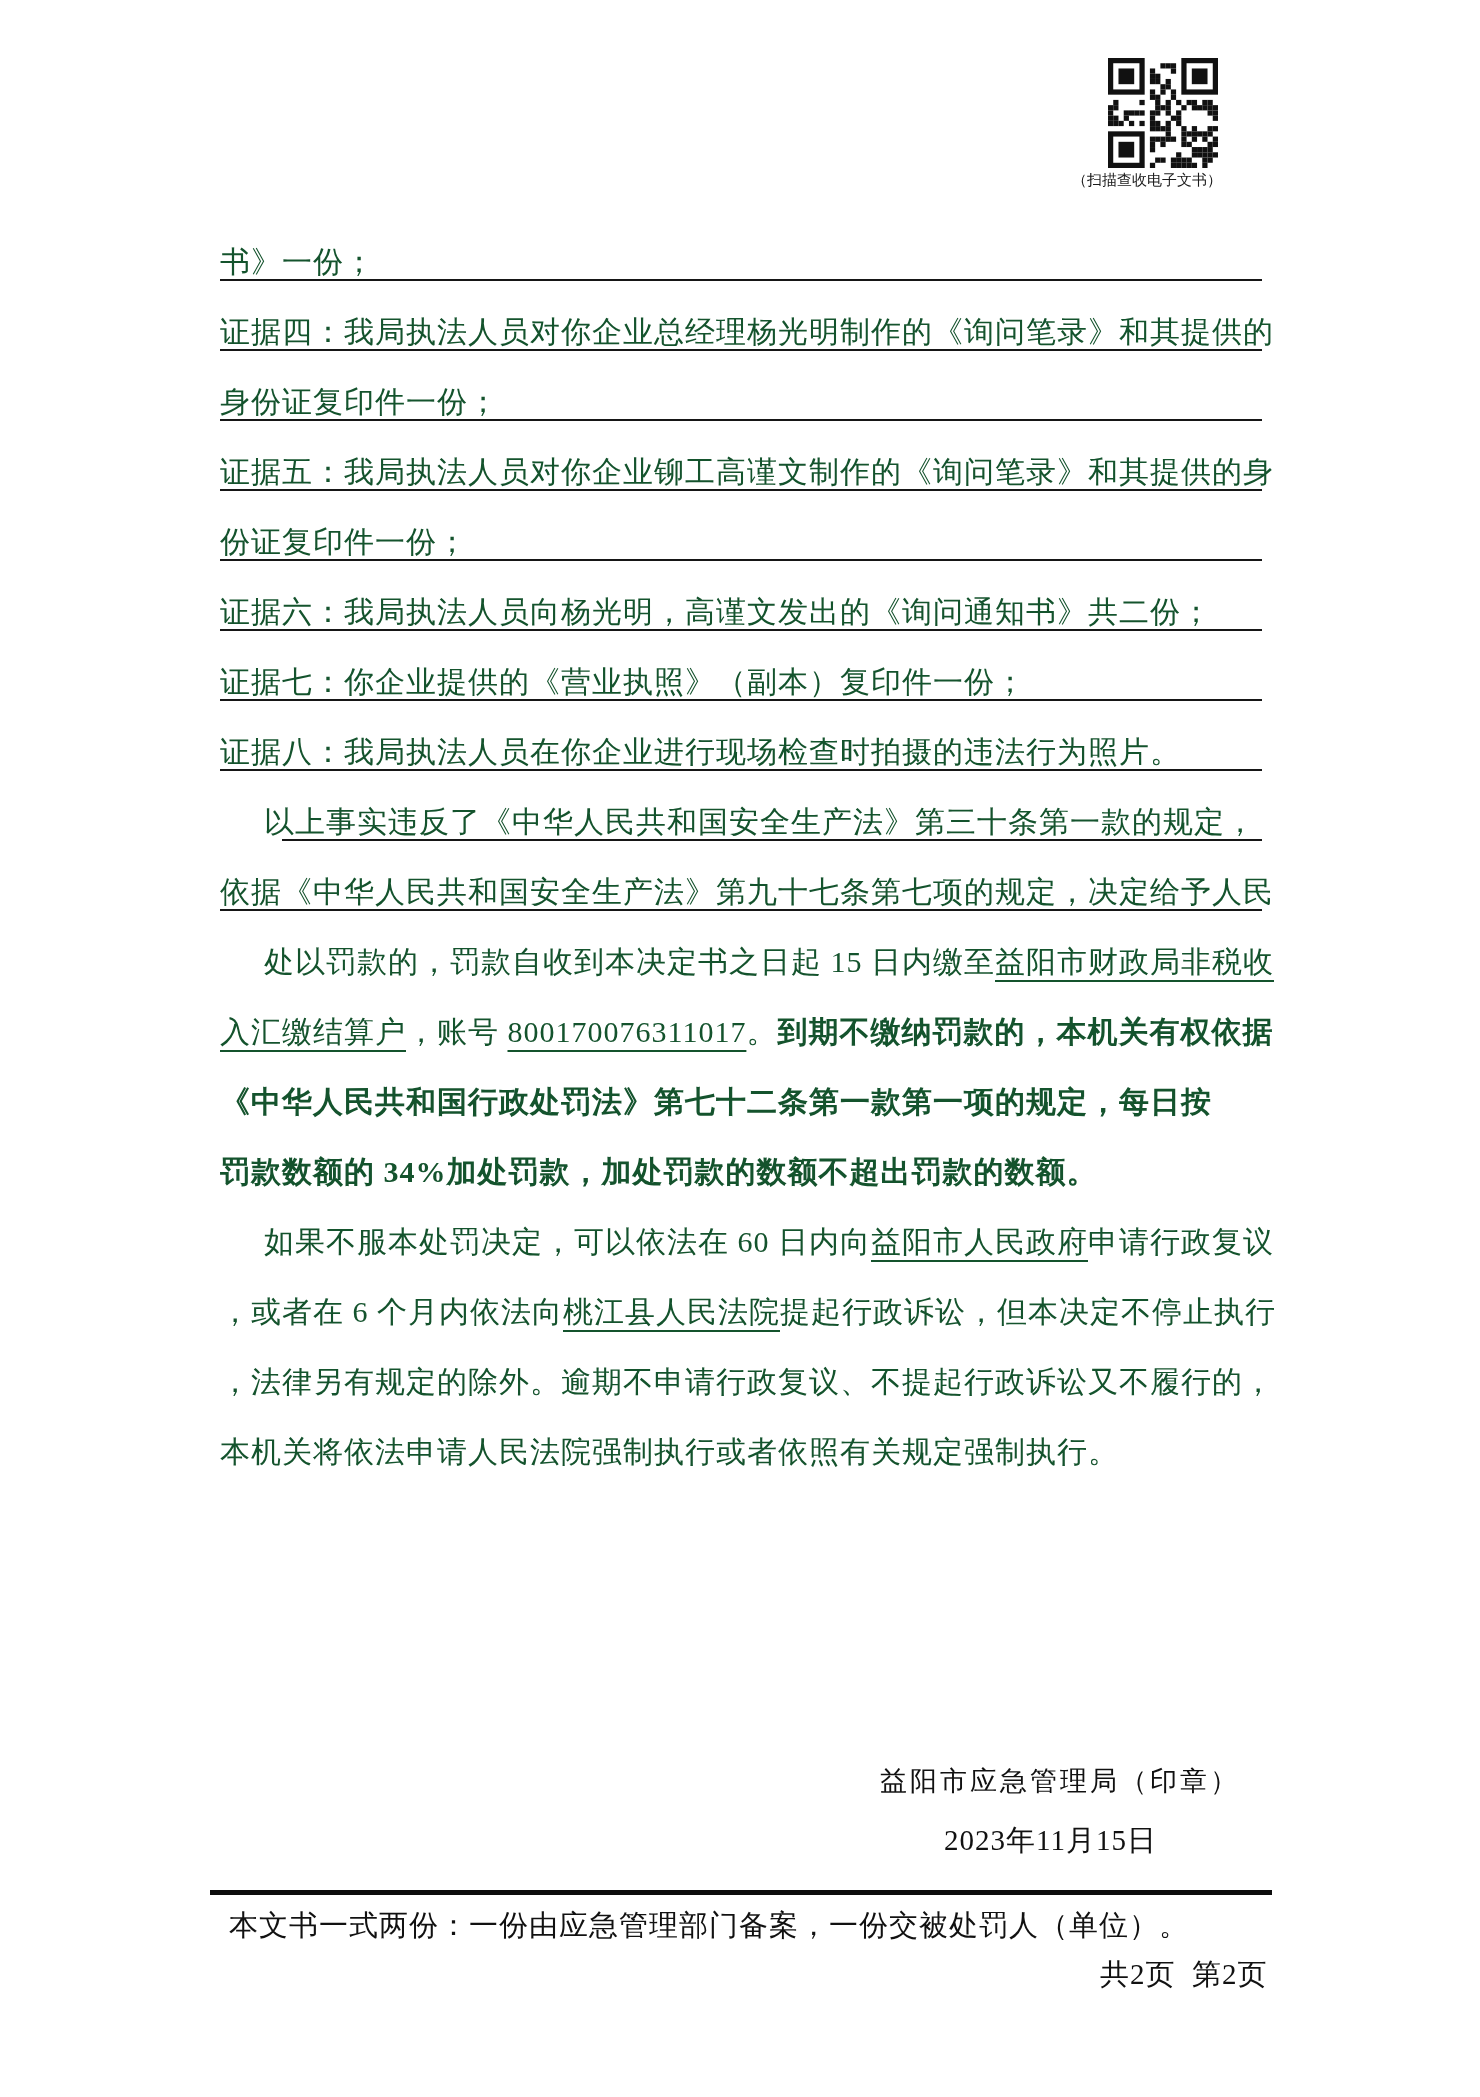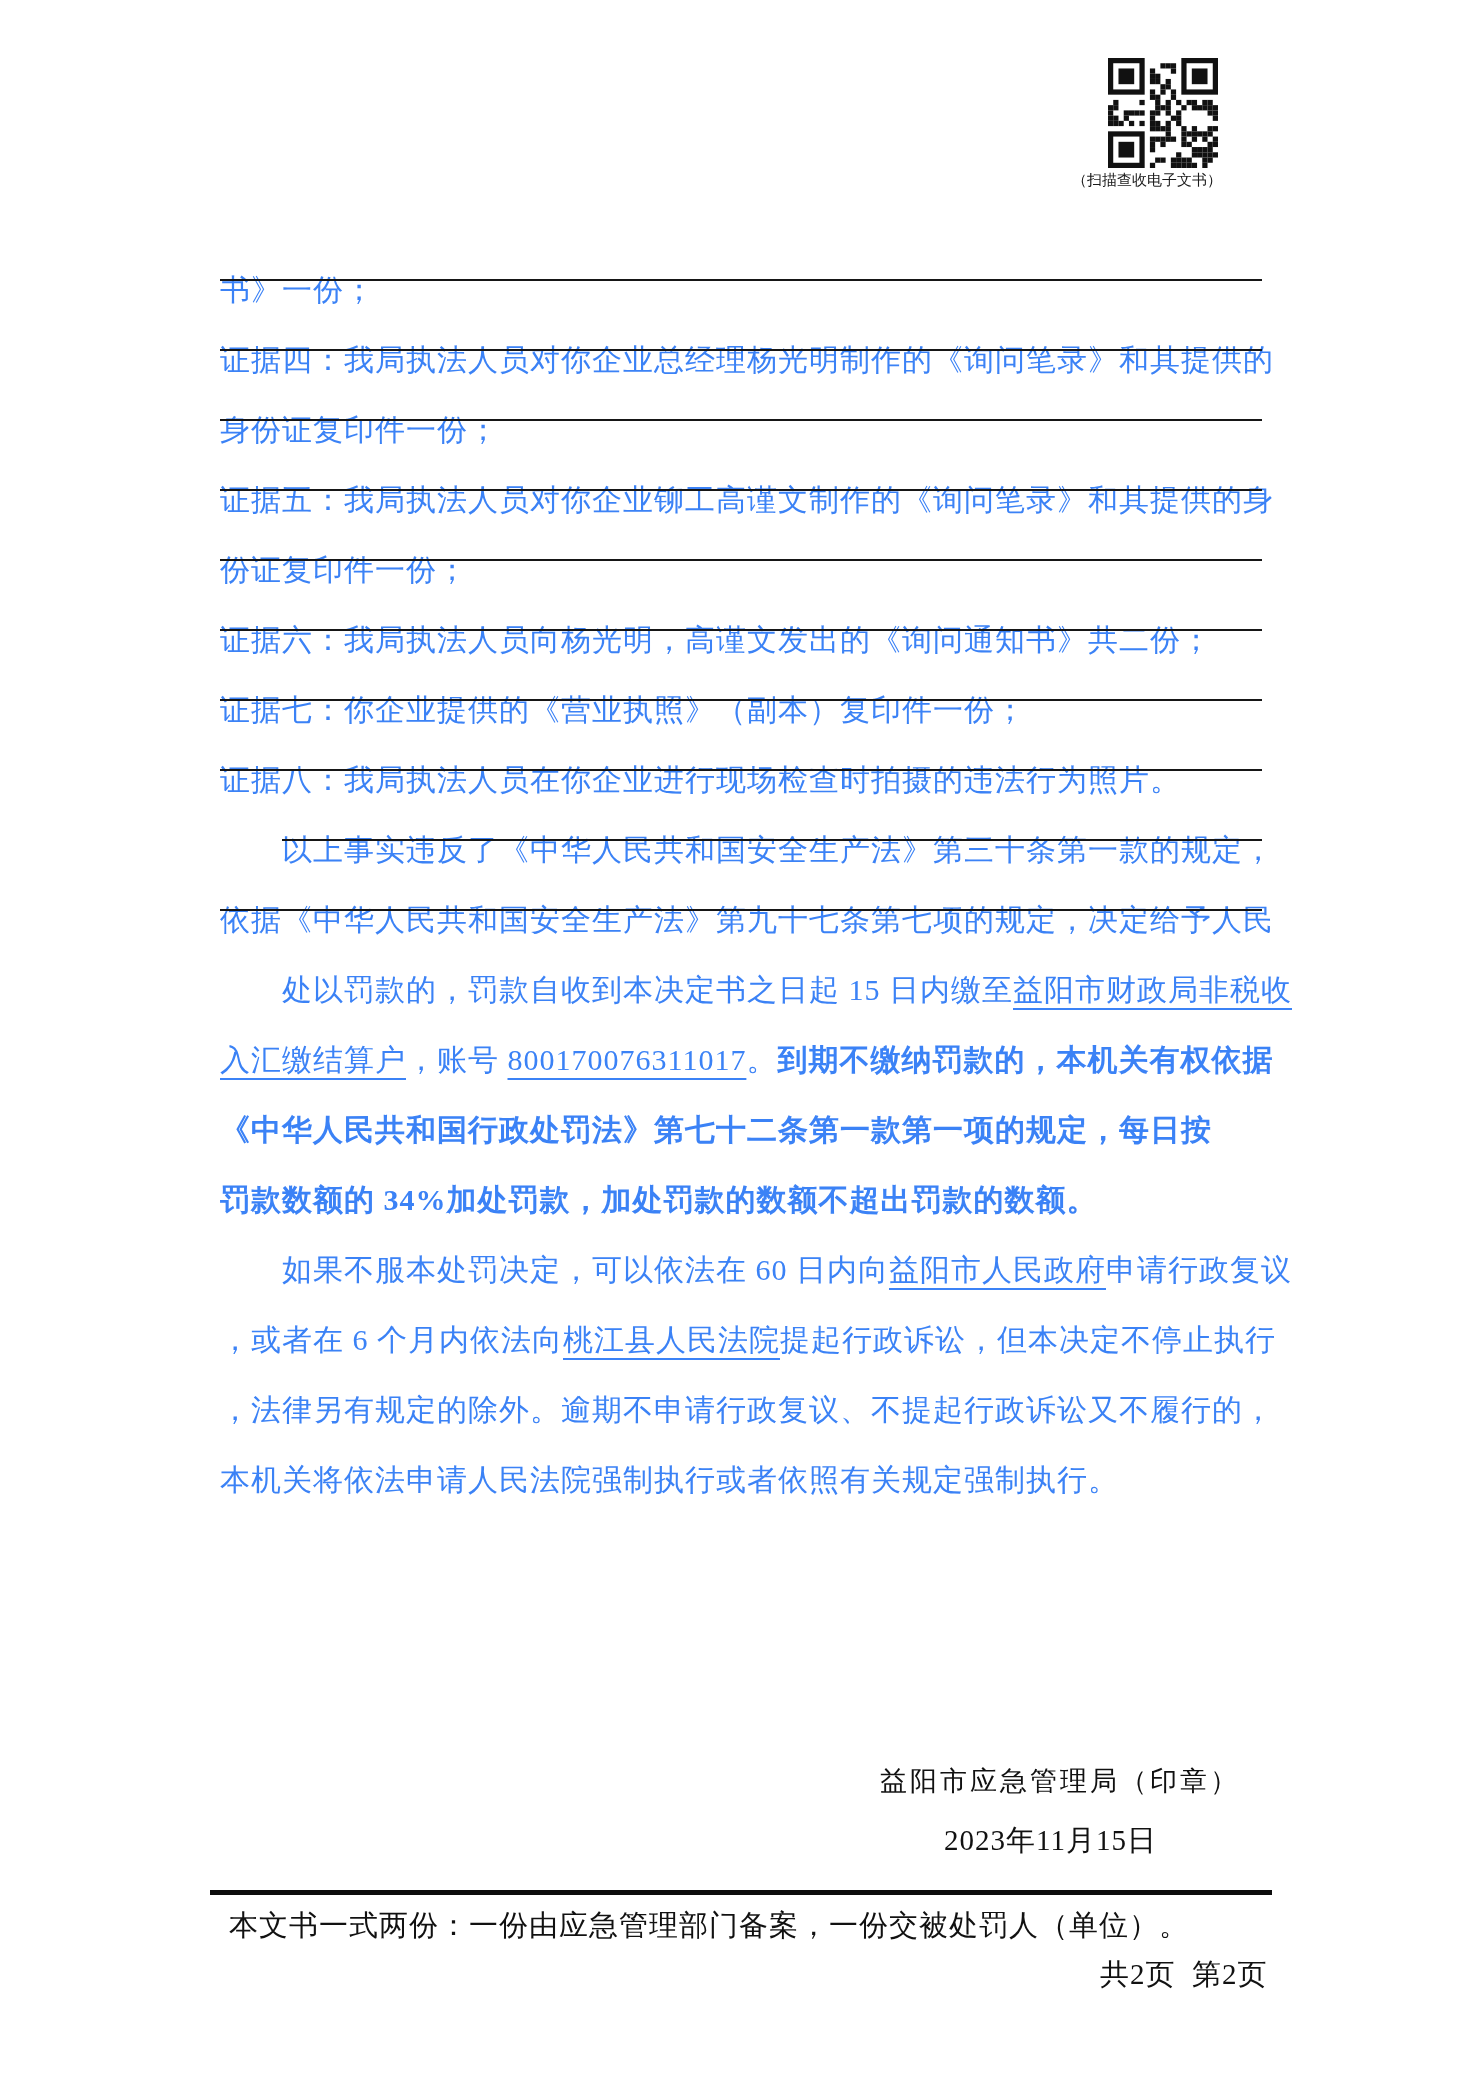--- a/index.html
+++ b/index.html
@@ -18,23 +18,23 @@
     position:absolute;left:1072px;top:170px;width:184px;
     font-size:15px;line-height:20px;text-align:left;letter-spacing:0;
     color:#1a1a1a;white-space:pre;
   }
   
   .doc-body{position:absolute;left:220px;top:238px;width:1042px;}
   .line{position:relative;height:70px;}
   .txt{
     position:absolute;left:0;top:5px;
     font-size:30px;line-height:38px;letter-spacing:1px;
-    white-space:pre;color:#3b82f6;margin-top:28px;
-  }
-  .txt.indent{left:62px;}
+    white-space:pre;color:#14532d;
+  }
+  .txt.indent{left:44px;}
   .rule{position:absolute;left:0;right:0;top:41px;height:2px;background:#161616;}
   .rule.indent-rule{left:62px;}
   .u{text-decoration:underline;text-decoration-thickness:2px;text-underline-offset:8px;}
   .b{font-weight:bold;}
   
   .sig-org{
     position:absolute;left:880px;top:1764px;
     font-size:27px;letter-spacing:3px;line-height:34px;white-space:pre;
   }
   .sig-date{

